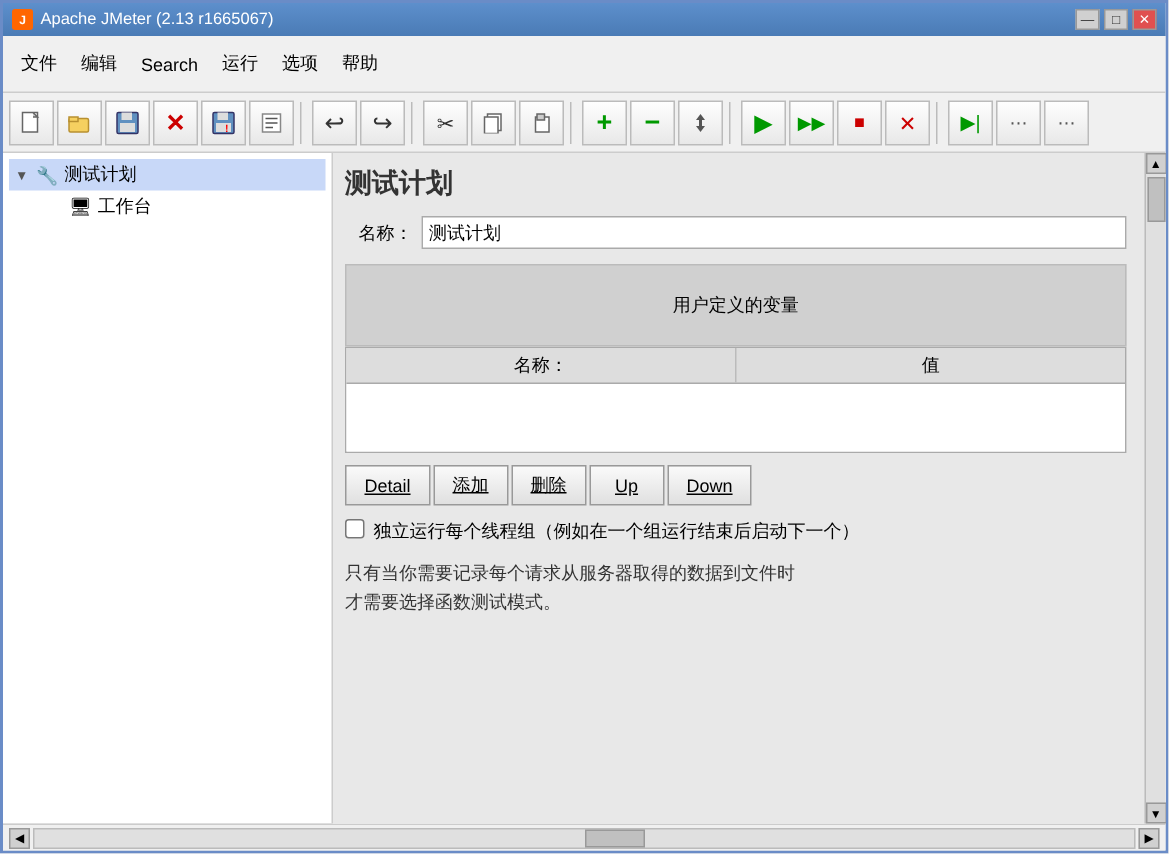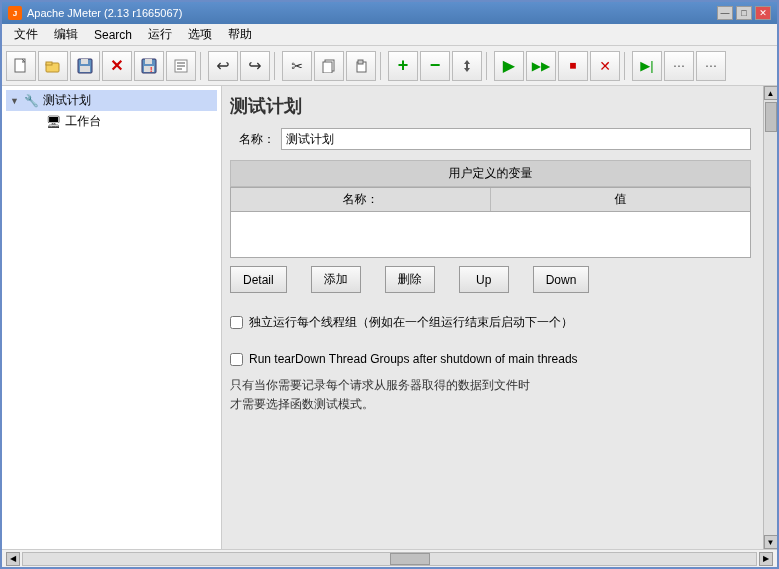--- a/index.html
+++ b/index.html
@@ -62,21 +62,21 @@
       cursor: pointer;
       display: flex;
       align-items: center;
       justify-content: center;
       font-size: 9px;
       color: #333;
     }
     .title-btn.close { background: #e05050; color: white; }
     .menu-bar {
       background: #f0f0f0;
-      height: 22px;
+      height: 38px;
       display: flex;
       align-items: center;
       border-bottom: 1px solid #ccc;
       flex-shrink: 0;
       padding: 0 4px;
     }
     .menu-item {
       padding: 2px 8px;
       cursor: pointer;
       font-size: 12px;
@@ -172,21 +172,21 @@
       height: 22px;
       border: 1px solid #aaa;
       background: white;
       padding: 2px 4px;
       font-size: 12px;
       font-family: inherit;
     }
     .section-header {
       background: #d0d0d0;
       text-align: center;
-      padding: 4px;
+      padding: 18px;
       font-size: 12px;
       margin-top: 10px;
       border: 1px solid #bbb;
     }
     .table-container {
       border: 1px solid #aaa;
       background: white;
       margin-top: 0;
     }
     .table-header {
@@ -201,37 +201,37 @@
       border-right: 1px solid #bbb;
       text-align: center;
     }
     .table-col-header:last-child { border-right: none; }
     .table-body {
       min-height: 40px;
       background: white;
     }
     .btn-row {
       display: flex;
-      gap: 24px;
+      gap: 2px;
       margin-top: 8px;
+      text-decoration: underline;
     }
     .action-btn {
       padding: 4px 12px;
       border: 1px solid #999;
       background: linear-gradient(to bottom, #fafafa, #e0e0e0);
       cursor: pointer;
       font-size: 12px;
       font-family: inherit;
       min-width: 50px;
     }
     .checkbox-row {
       display: flex;
-      align-items: center;
       gap: 6px;
-      margin-top: 21px;
+      margin-top: 9px;
       font-size: 12px;
     }
     .checkbox-row input[type="checkbox"] {
       width: 13px;
       height: 13px;
     }
     .desc-text {
       font-size: 12px;
       color: #333;
       margin-top: 10px;
@@ -469,24 +469,20 @@
           <button class="action-btn">删除</button>
           <button class="action-btn">Up</button>
           <button class="action-btn">Down</button>
         </div>
 
         <div class="checkbox-row">
           <input type="checkbox" id="cb1" style="">
           <label for="cb1">独立运行每个线程组（例如在一个组运行结束后启动下一个）</label>
         </div>
 
-        <div class="checkbox-row">
-          <input type="checkbox" id="cb2" style="">
-          <label for="cb2">Run tearDown Thread Groups after shutdown of main threads</label>
-        </div>
 
 
         <div class="desc-text">
           <span>只有当你需要记录每个请求从服务器取得的数据到文件时</span><br>
           <span>才需要选择函数测试模式。</span><br>
           <br>
         </div>
       </div>
     </div>
   </div>

